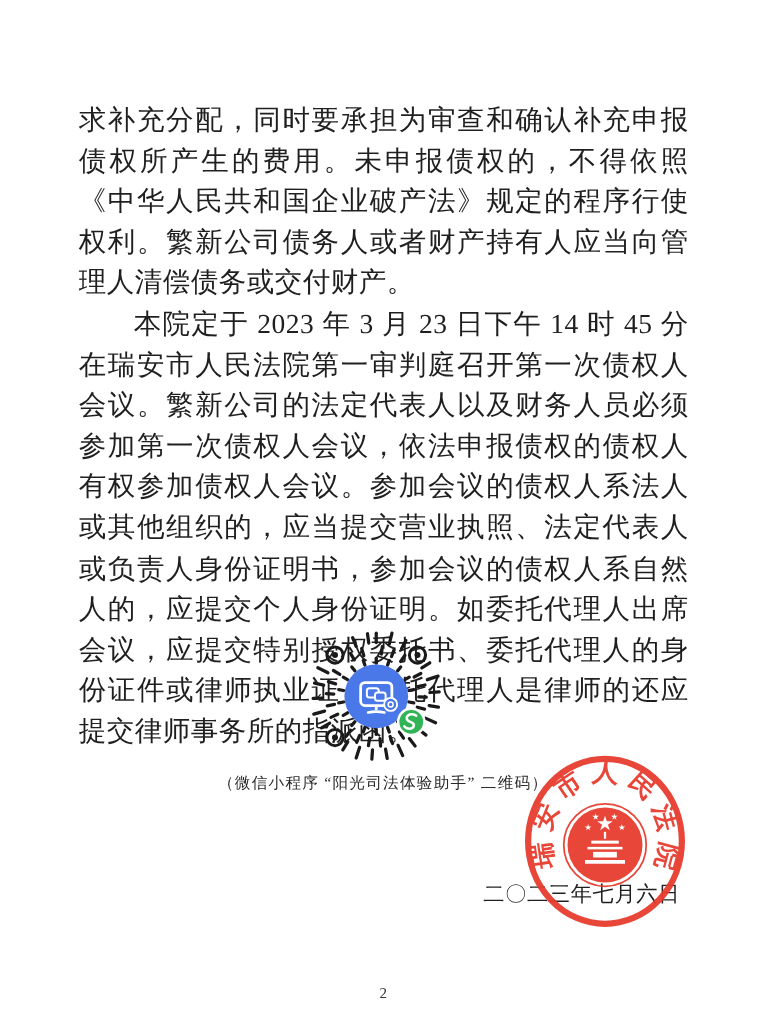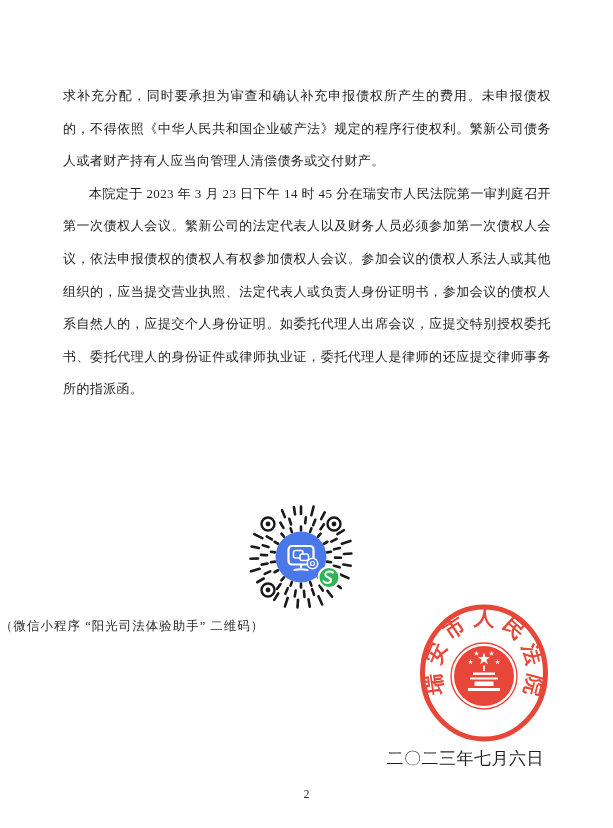--- a/index.html
+++ b/index.html
@@ -4,33 +4,33 @@
 <style>
   * { margin:0; padding:0; box-sizing:border-box; }
   html,body { background:#ffffff; }
   .page {
     position:relative; width:613px; height:828px; background:#ffffff;
     font-family:"Liberation Serif","DejaVu Serif",serif; color:#1f1f1f;
     overflow:hidden;
   }
   .body-text {
     position:absolute; left:63px; right:62px; top:80px;
-    font-size:13px; line-height:32.6px; letter-spacing:0.4px;
+    font-size:22px; line-height:32.6px; letter-spacing:0.4px;
     text-align:justify; text-justify:inter-character;
   }
   .para { text-align:justify; }
   .para.indent { text-indent:2em; }
   .qr-visual { position:absolute; left:248px; top:504px; width:106px; height:106px; }
   .qr-caption {
     position:absolute; top:618px; left:0; width:100%;
-    text-align:left; font-size:12.5px; letter-spacing:1px; color:#2a2a2a;
+    text-align:center; font-size:12.5px; letter-spacing:1px; color:#2a2a2a;
   }
   .doc-date {
     position:absolute; top:704px; right:69px;
-    font-size:17px; letter-spacing:0.5px; color:#1f1f1f; white-space:nowrap;margin-top:43px;
+    font-size:17px; letter-spacing:0.5px; color:#1f1f1f; white-space:nowrap;
   }
   .seal { position:absolute; left:416px; top:602px; width:136px; height:142px; opacity:0.94; }
   .page-number {
     position:absolute; top:787px; left:0; width:100%;
     text-align:center; font-size:12px; color:#333;
   }
   .qr-rays line { stroke:#1a1a1a; stroke-width:2.6; stroke-linecap:round; }
 </style>
 </head>
 <body>

